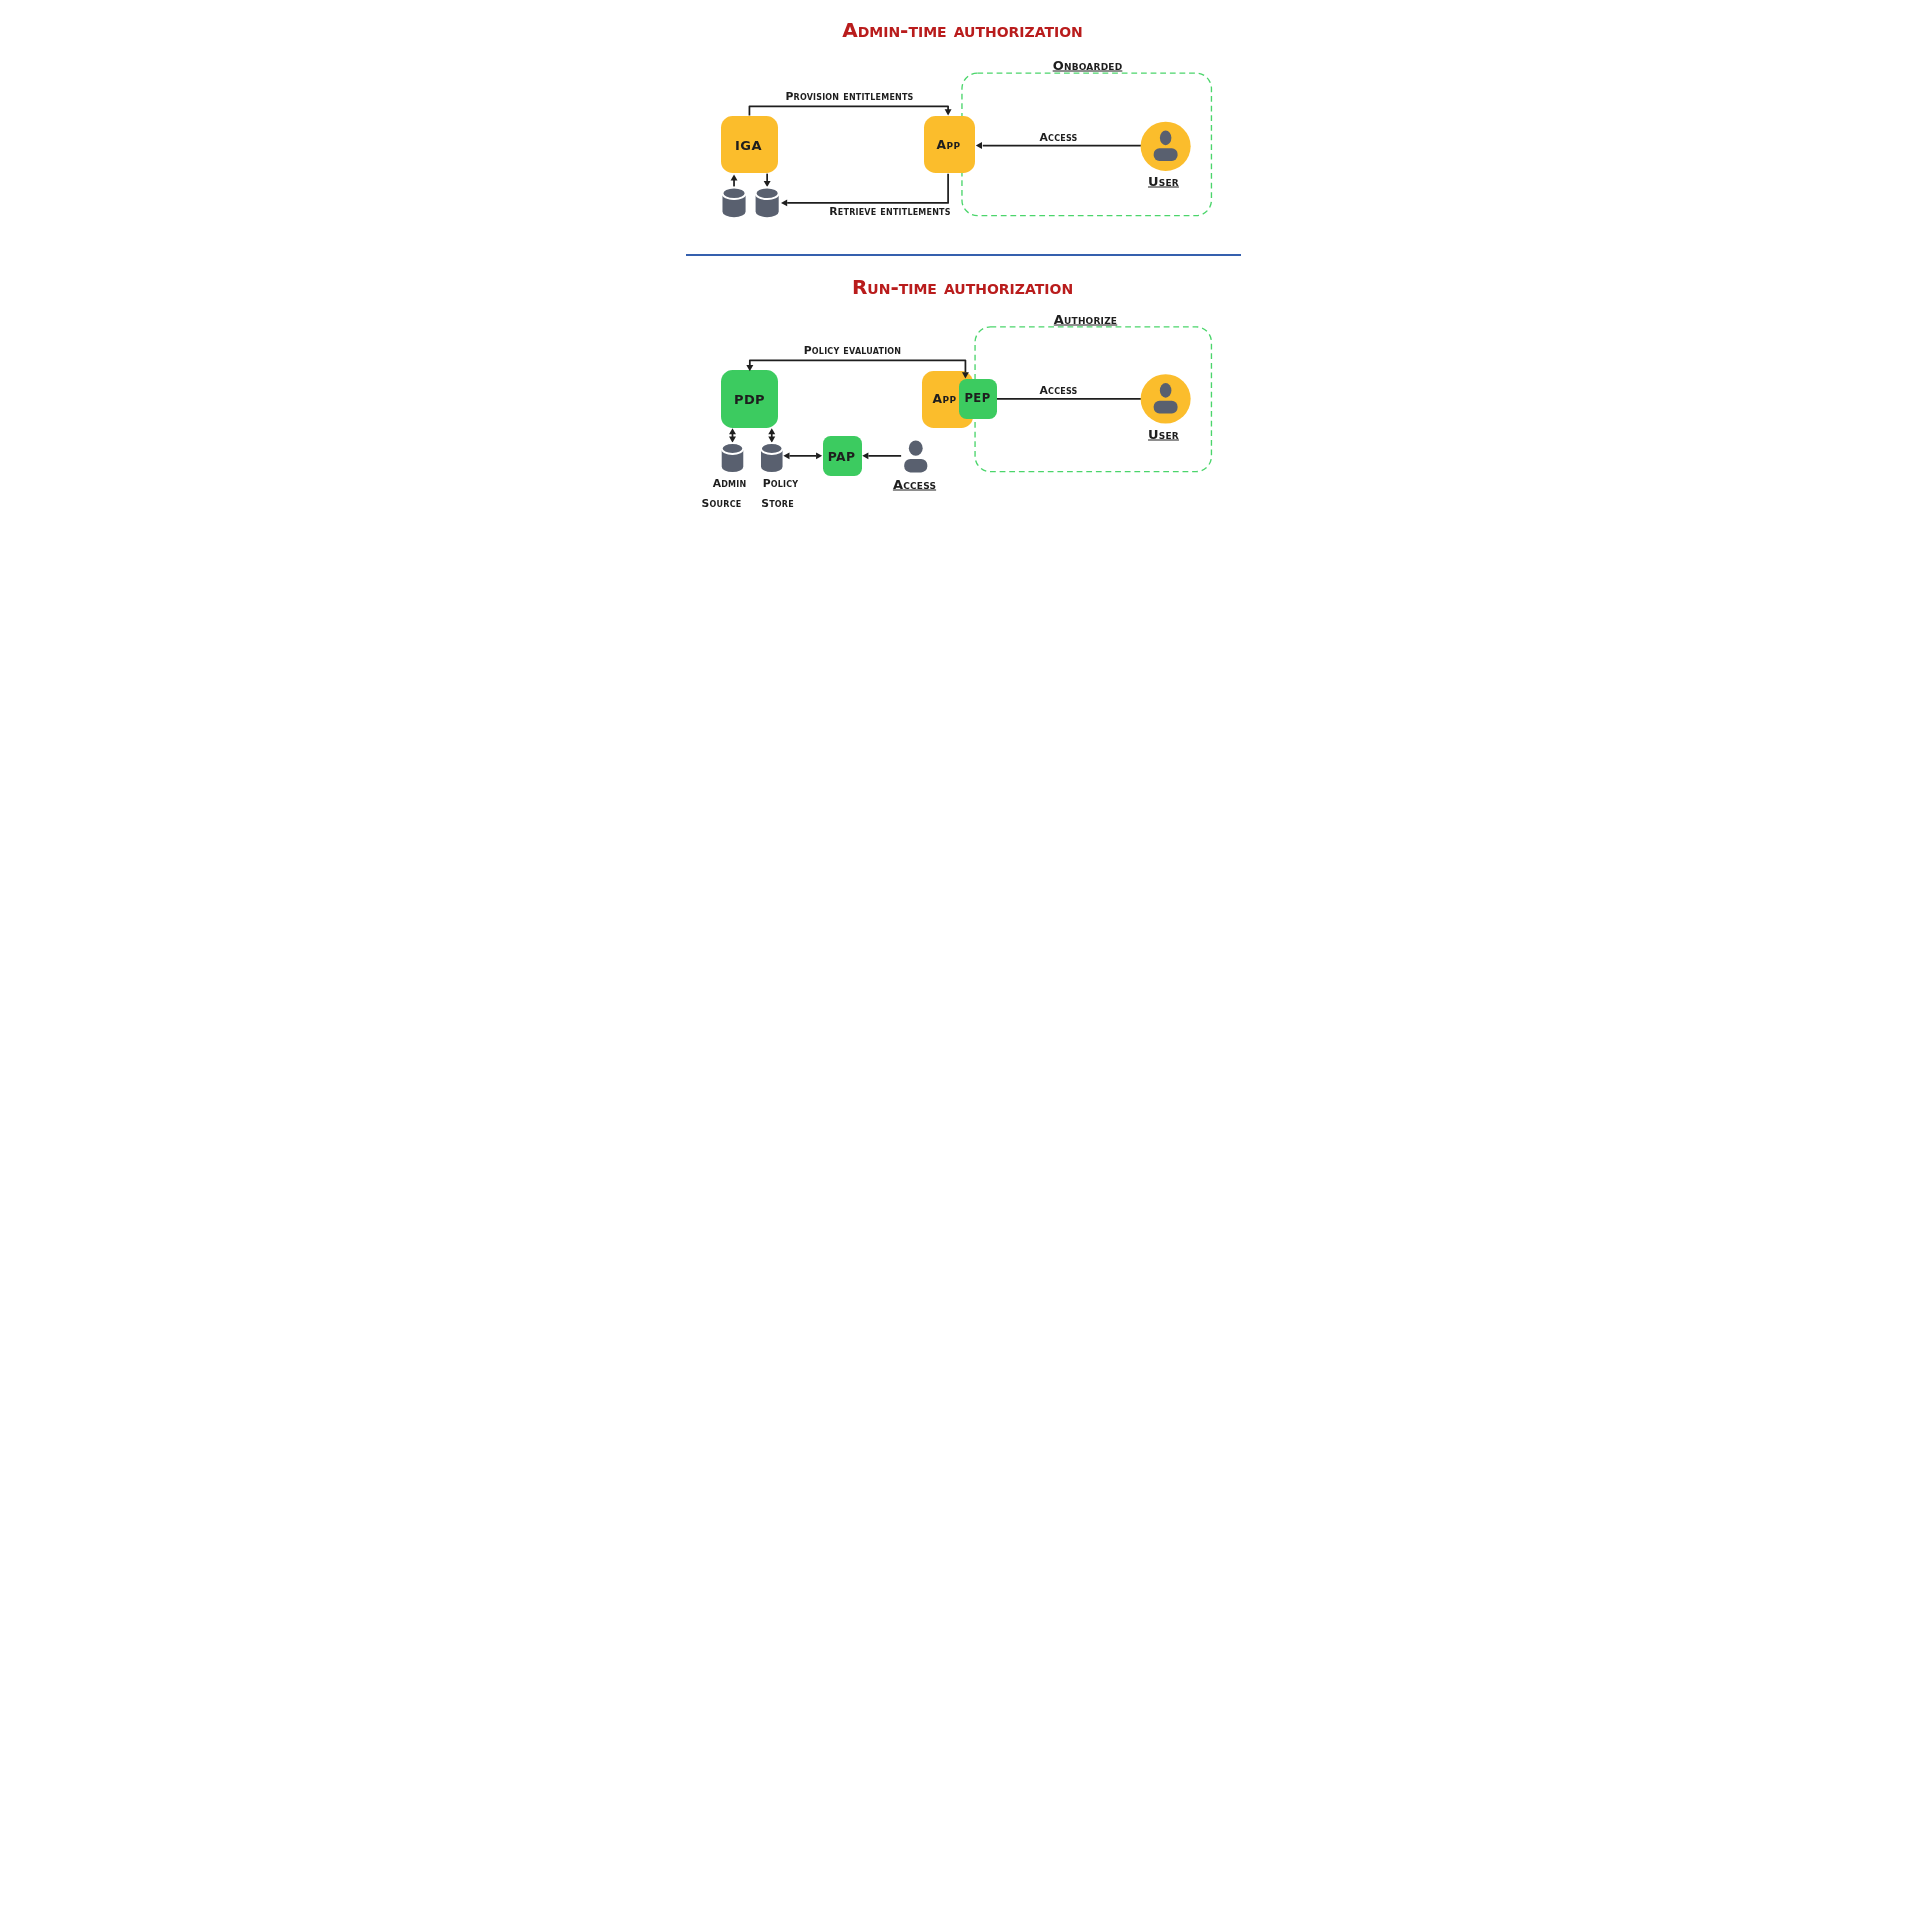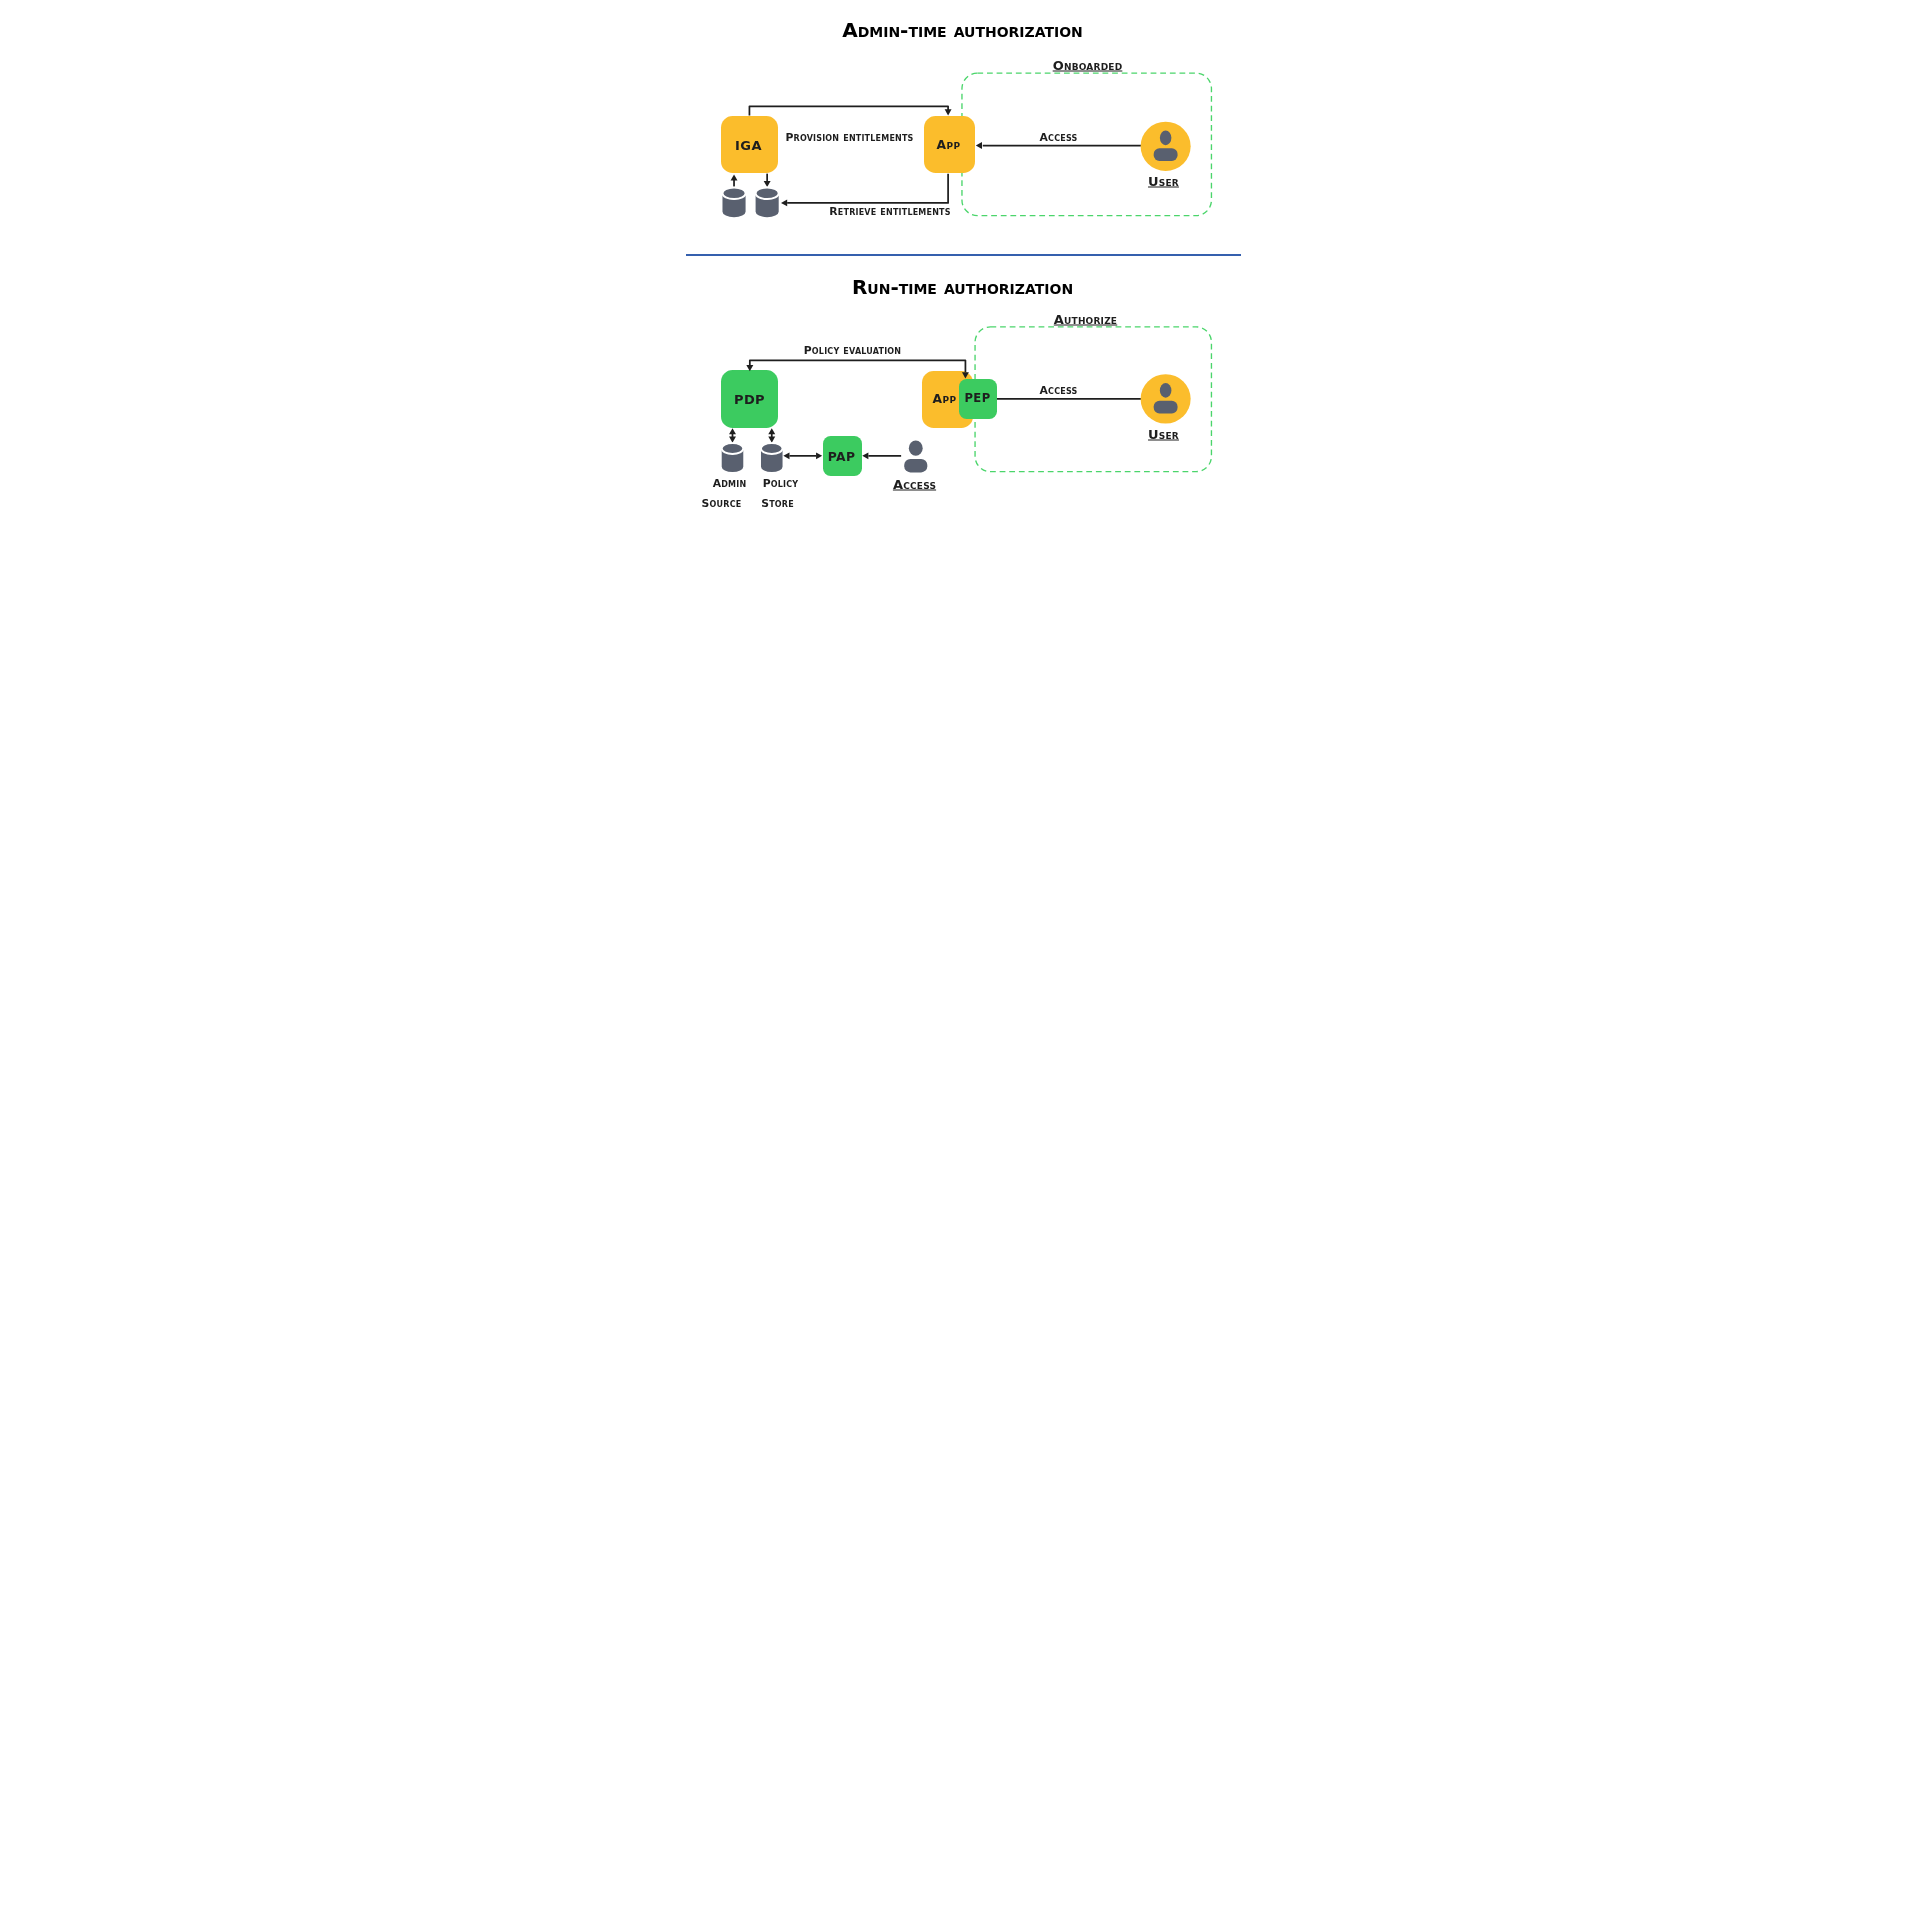--- a/index.html
+++ b/index.html
@@ -17,21 +17,21 @@
   .node{position:absolute;}
   .node.yellow{background:#FBBD2C;}
   .node.green{background:#3CCB60;}
   .r30{border-radius:11.6px;}
   .r20{border-radius:7.7px;}
   .lbl{
     position:absolute;transform:translate(-50%,-50%);
     font-weight:bold;font-variant:small-caps;white-space:nowrap;
     color:#1E1E1E;letter-spacing:0.2px;line-height:1;
   }
-  .title{font-size:20px;color:#000000;letter-spacing:0px;}
+  .title{font-size:20px;color:#b91c1c;letter-spacing:0px;}
   .edge-lbl{font-size:10.8px;}
   .side-lbl{font-size:13px;text-decoration:underline;}
   .node-lbl{font-size:12.3px;letter-spacing:0.4px;}
   .node-lbl.big{font-size:13px;}
   .node-lbl.small{font-size:11.6px;}
   .divider{position:absolute;left:0;width:555px;top:254px;height:1.5px;background:#3560AE;z-index:1;}
 </style>
 </head>
 <body>
 
@@ -121,21 +121,21 @@
     </g>
     <g>
       <ellipse cx="596" cy="1164" rx="18" ry="20" fill="#59606F"></ellipse>
       <rect x="566" y="1192" width="60" height="35" rx="16" fill="#59606F"></rect>
     </g>
   </svg>
 
   <div class="layer labels">
 
     <div class="lbl title" style="left:277px;top:30px;">Admin-time authorization</div>
-    <div class="lbl edge-lbl" style="left:164px;top:97px;margin-top:41px;">Provision entitlements</div>
+    <div class="lbl edge-lbl" style="left:164px;top:97px;">Provision entitlements</div>
     <div class="lbl side-lbl" style="left:402px;top:65px;">Onboarded</div>
     <div class="lbl node-lbl big" style="left:63px;top:145px;">IGA</div>
     <div class="lbl node-lbl" style="left:263px;top:145px;">App</div>
     <div class="lbl edge-lbl" style="left:373px;top:138px;">Access</div>
     <div class="lbl side-lbl" style="left:478px;top:181px;">User</div>
     <div class="lbl edge-lbl" style="left:182px;top:212px;padding-left:45px;">Retrieve entitlements</div>
 
     <div class="lbl title" style="left:277px;top:287px;text-align:center;">Run-time authorization</div>
     <div class="lbl side-lbl" style="left:400px;top:319px;">Authorize</div>
     <div class="lbl edge-lbl" style="left:167px;top:351px;text-align:right;">Policy evaluation</div>

